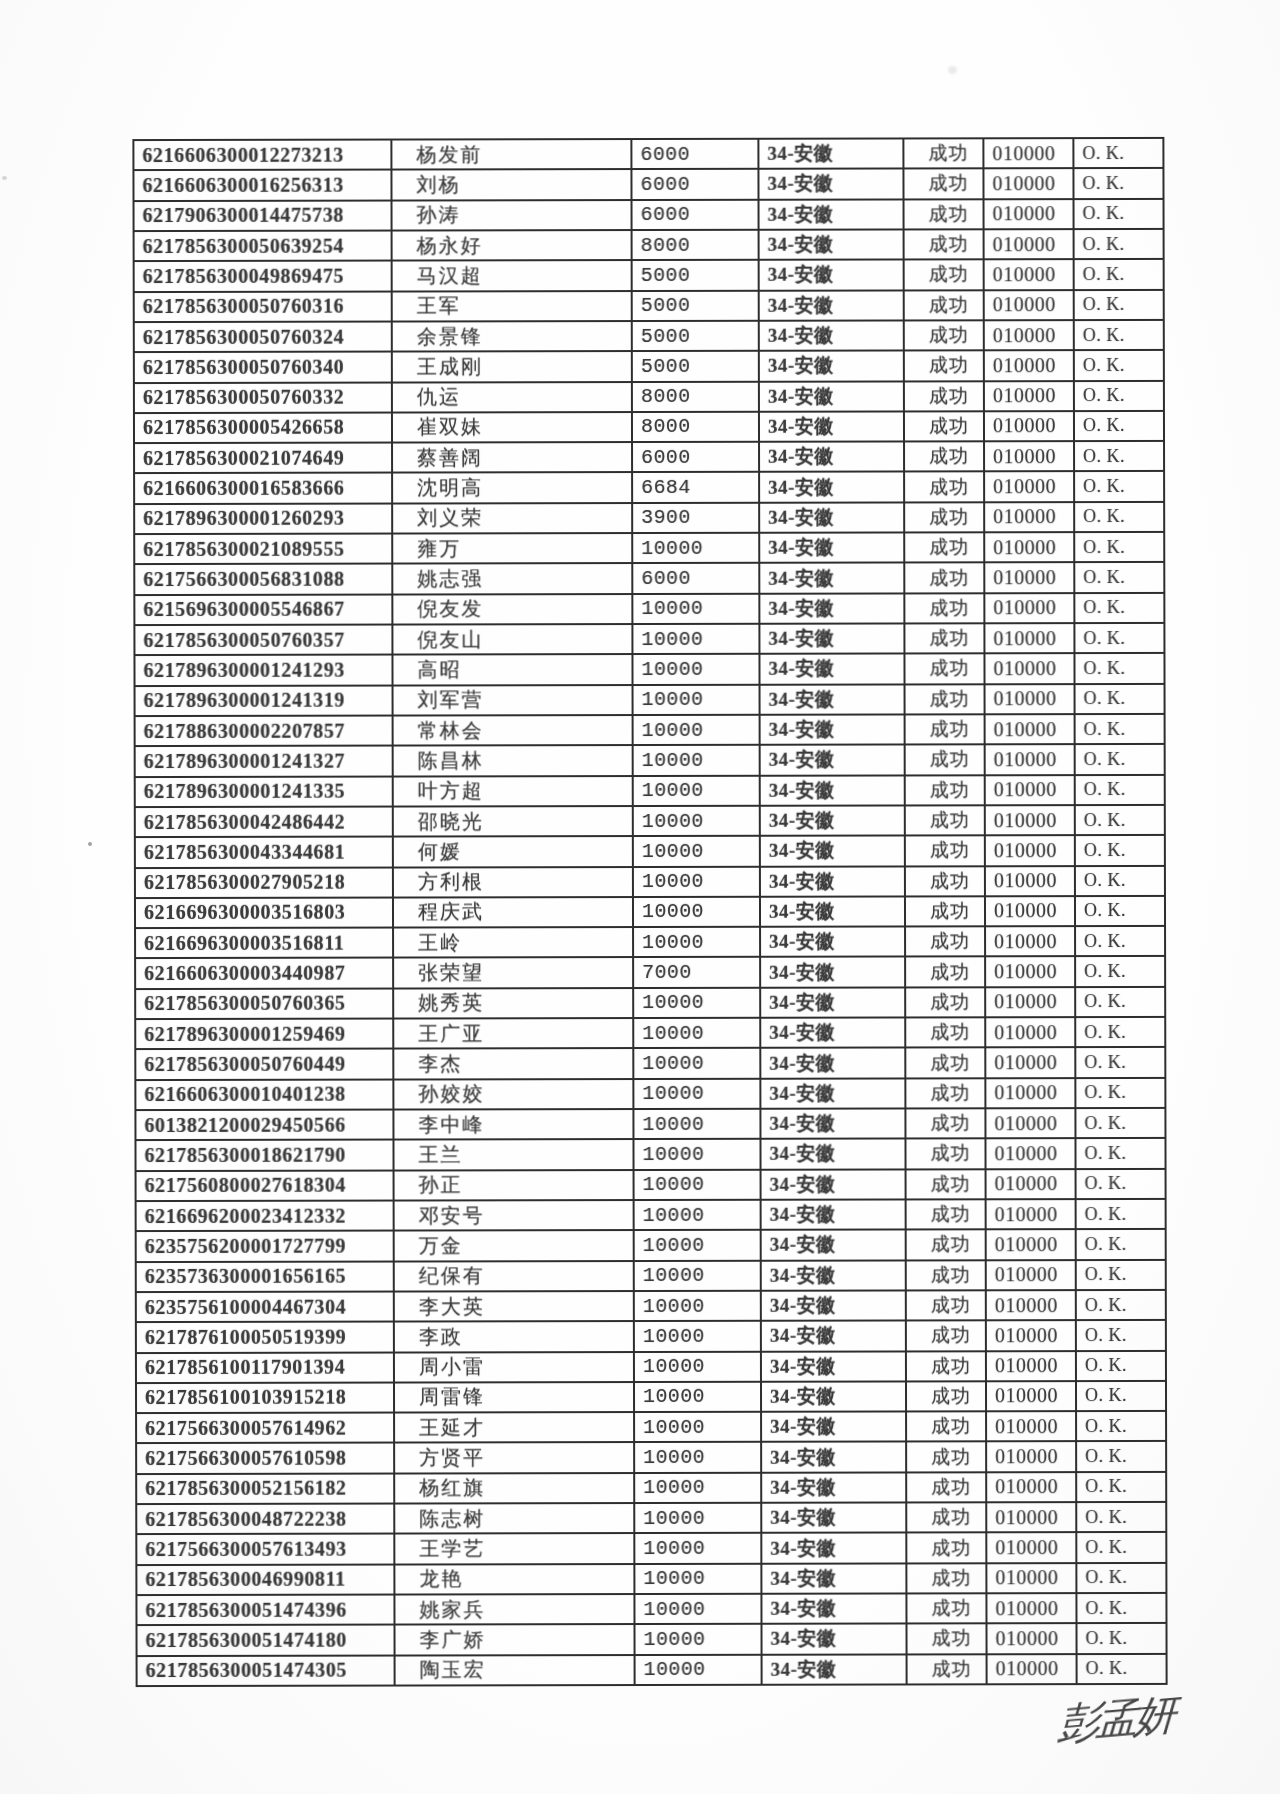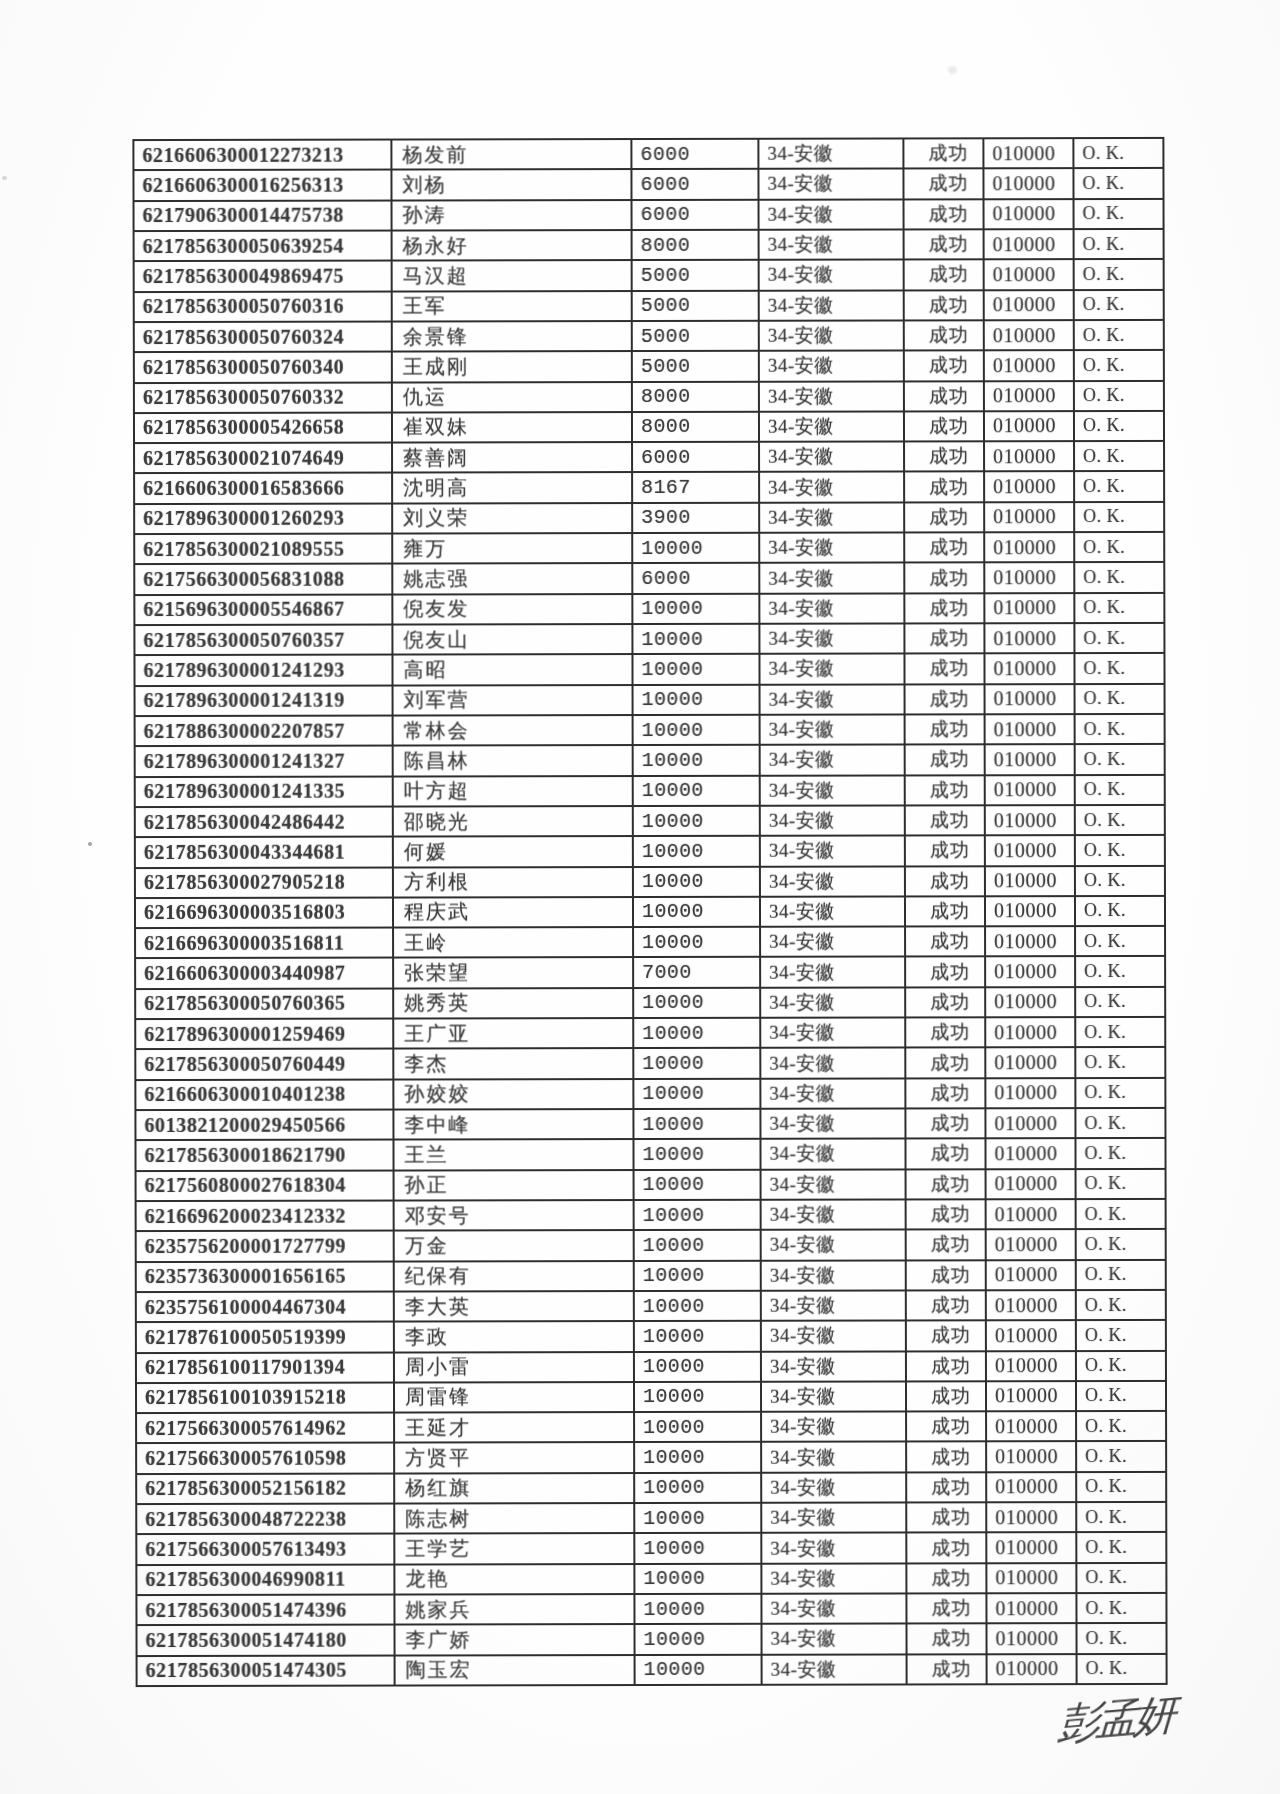--- a/index.html
+++ b/index.html
@@ -37,23 +37,23 @@
     border: 2px solid #2e2e2e;
     padding: 0 0 0 8px;
     vertical-align: middle;
     font-size: 20px;
     color: #3b3b3b;
     white-space: nowrap;
     overflow: hidden;
     text-shadow: 0 0 1px rgba(70,70,70,0.55);
   }
   .doc-table td.col-card   { letter-spacing: 0.6px; font-weight: bold; }
-  .doc-table td.col-name   { letter-spacing: 2px; padding-left: 10px; }
+  .doc-table td.col-name   { letter-spacing: 2px; padding-left: 24px; }
   .doc-table td.col-amount { letter-spacing: 0.4px; font-family: Liberation Mono, monospace; }
-  .doc-table td.col-region { font-size: 19px; letter-spacing: 0.5px; }
+  .doc-table td.col-region { font-size: 19px; letter-spacing: 0.5px; font-weight: bold; }
   .doc-table td.col-status { font-size: 19px; letter-spacing: 1px; padding-left: 24px; }
   .doc-table td.col-code   { letter-spacing: 0.5px; }
   .doc-table td.col-result { font-size: 18px; letter-spacing: 0.5px; margin-left: 16px; }
 
   .signature {
     position: absolute;
     left: 1058px;
     top: 1692px;
     font-size: 42px;
     color: #2f2f2f;
@@ -183,21 +183,21 @@
         <td class="col-name">蔡善阔</td>
         <td class="col-amount">6000</td>
         <td class="col-region">34-安徽</td>
         <td class="col-status">成功</td>
         <td class="col-code">010000</td>
         <td class="col-result">O. K.</td>
       </tr>
       <tr>
         <td class="col-card">6216606300016583666</td>
         <td class="col-name">沈明高</td>
-        <td class="col-amount">8167</td>
+        <td class="col-amount">6684</td>
         <td class="col-region">34-安徽</td>
         <td class="col-status">成功</td>
         <td class="col-code">010000</td>
         <td class="col-result">O. K.</td>
       </tr>
       <tr>
         <td class="col-card">6217896300001260293</td>
         <td class="col-name">刘义荣</td>
         <td class="col-amount">3900</td>
         <td class="col-region">34-安徽</td>

